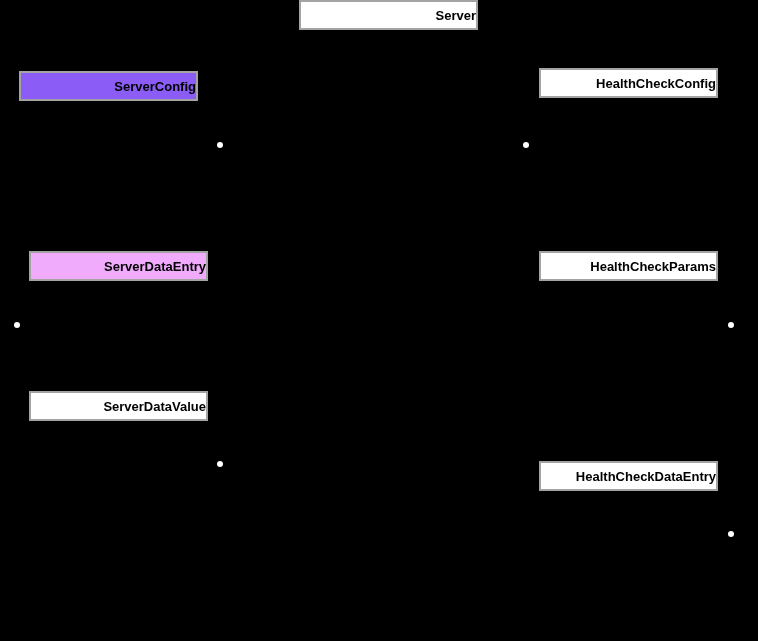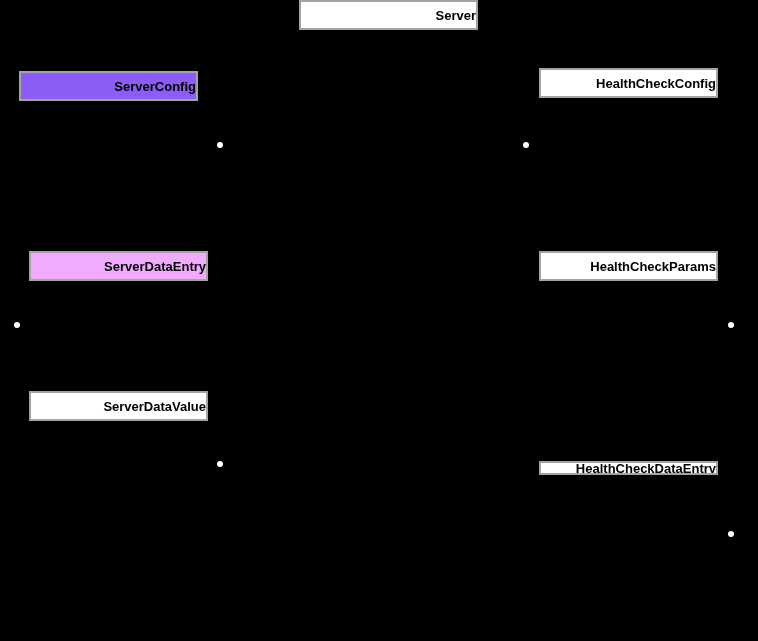--- a/index.html
+++ b/index.html
@@ -60,21 +60,21 @@
     </div>
     <div class="node-box" style="left: 29px; top: 251px; width: 179px; height: 30px; background: #f0abfc;">
       <span class="node-label" style="color: rgb(0, 0, 0);">ServerDataEntry</span>
     </div>
     <div class="node-box" style="left: 539px; top: 251px; width: 179px; height: 30px; background: rgb(255, 255, 255);">
       <span class="node-label" style="color: rgb(0, 0, 0); margin-left: 6px;">HealthCheckParams</span>
     </div>
     <div class="node-box" style="left: 29px; top: 391px; width: 179px; height: 30px; background: rgb(255, 255, 255);">
       <span class="node-label" style="color: rgb(0, 0, 0);">ServerDataValue</span>
     </div>
-    <div class="node-box" style="left: 539px; top: 461px; width: 179px; height: 14px; background: rgb(255, 255, 255);">
+    <div class="node-box" style="left: 539px; top: 461px; width: 179px; height: 30px; background: rgb(255, 255, 255);">
       <span class="node-label" style="color: rgb(0, 0, 0);">HealthCheckDataEntry</span>
     </div>
     <div class="edge-dot" style="left: 217px; top: 142px; background: rgb(255, 255, 255);"></div>
     <div class="edge-dot" style="left: 523px; top: 142px; background: rgb(255, 255, 255);"></div>
     <div class="edge-dot" style="left: 14px; top: 322px; background: rgb(255, 255, 255);"></div>
     <div class="edge-dot" style="left: 728px; top: 322px; background: rgb(255, 255, 255);"></div>
     <div class="edge-dot" style="left: 217px; top: 461px; background: rgb(255, 255, 255);"></div>
     <div class="edge-dot" style="left: 728px; top: 531px; background: rgb(255, 255, 255);"></div>
   </div>
 

